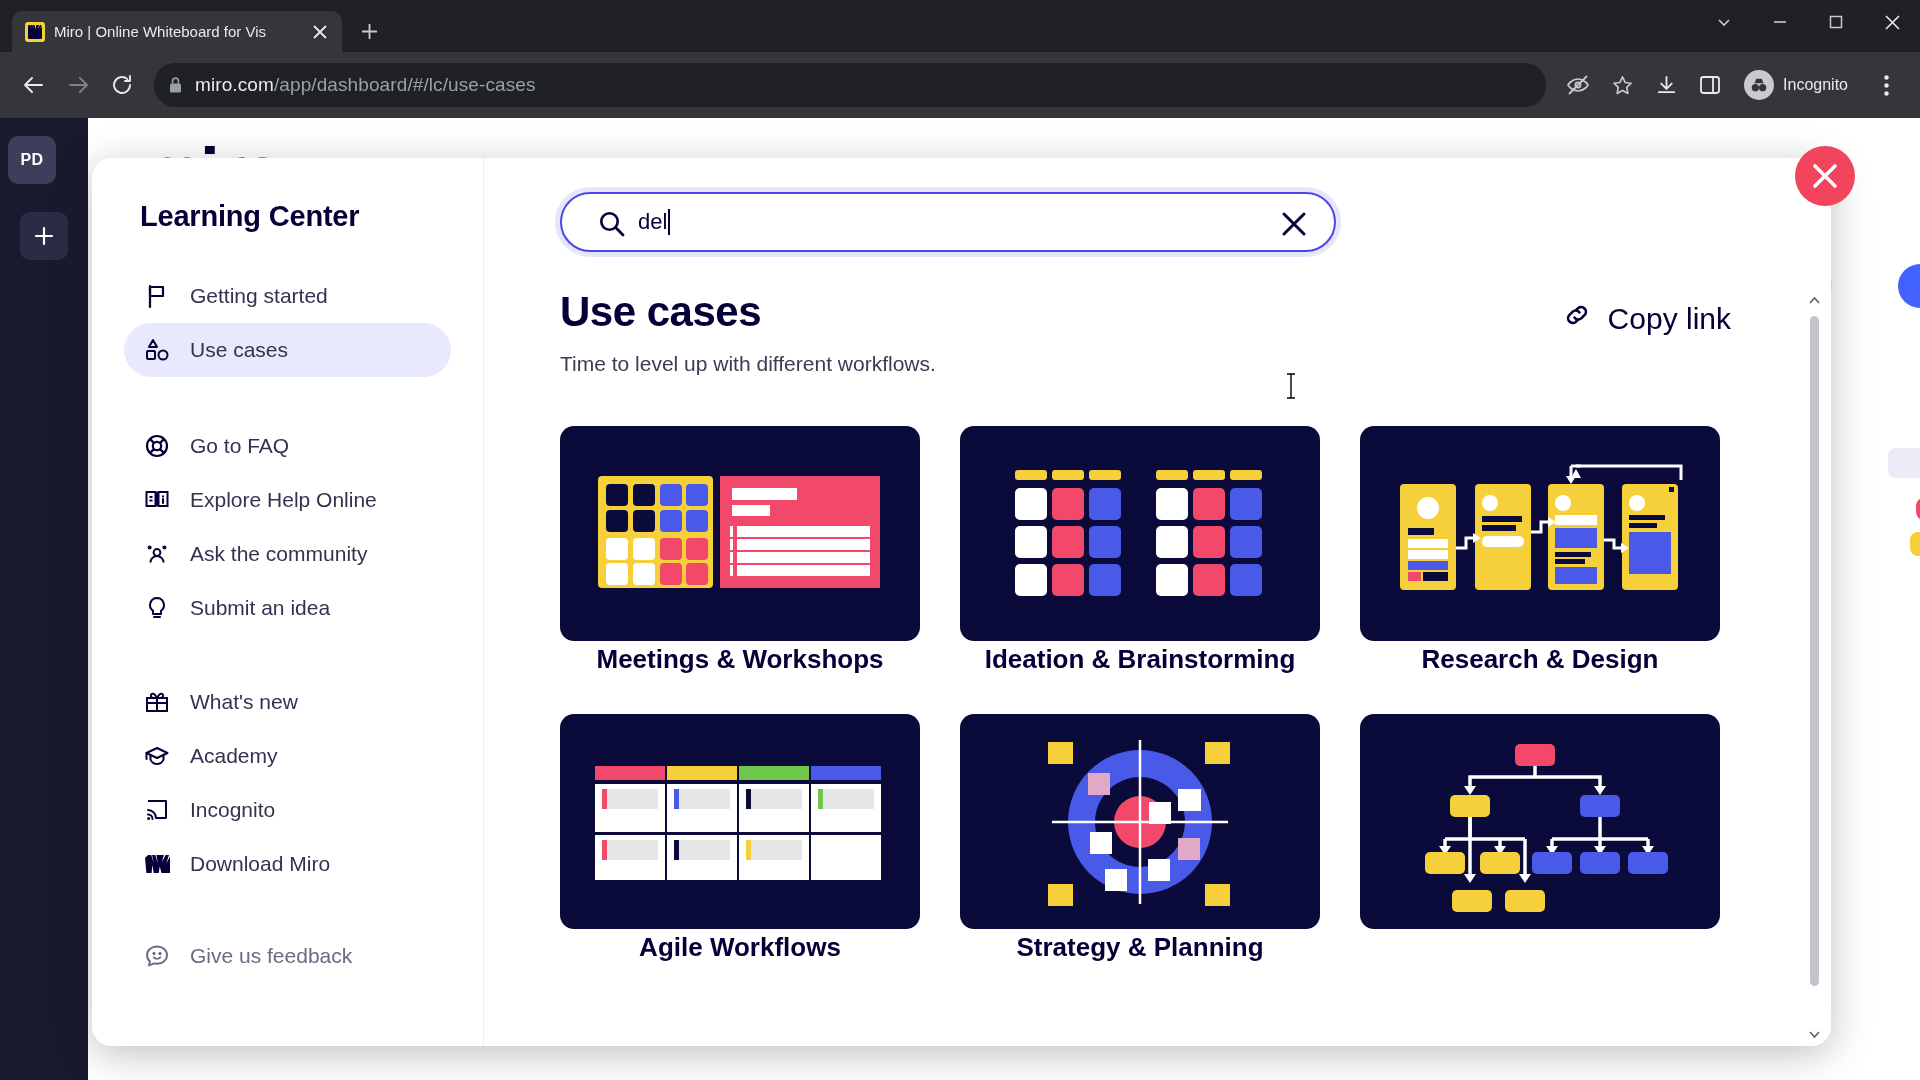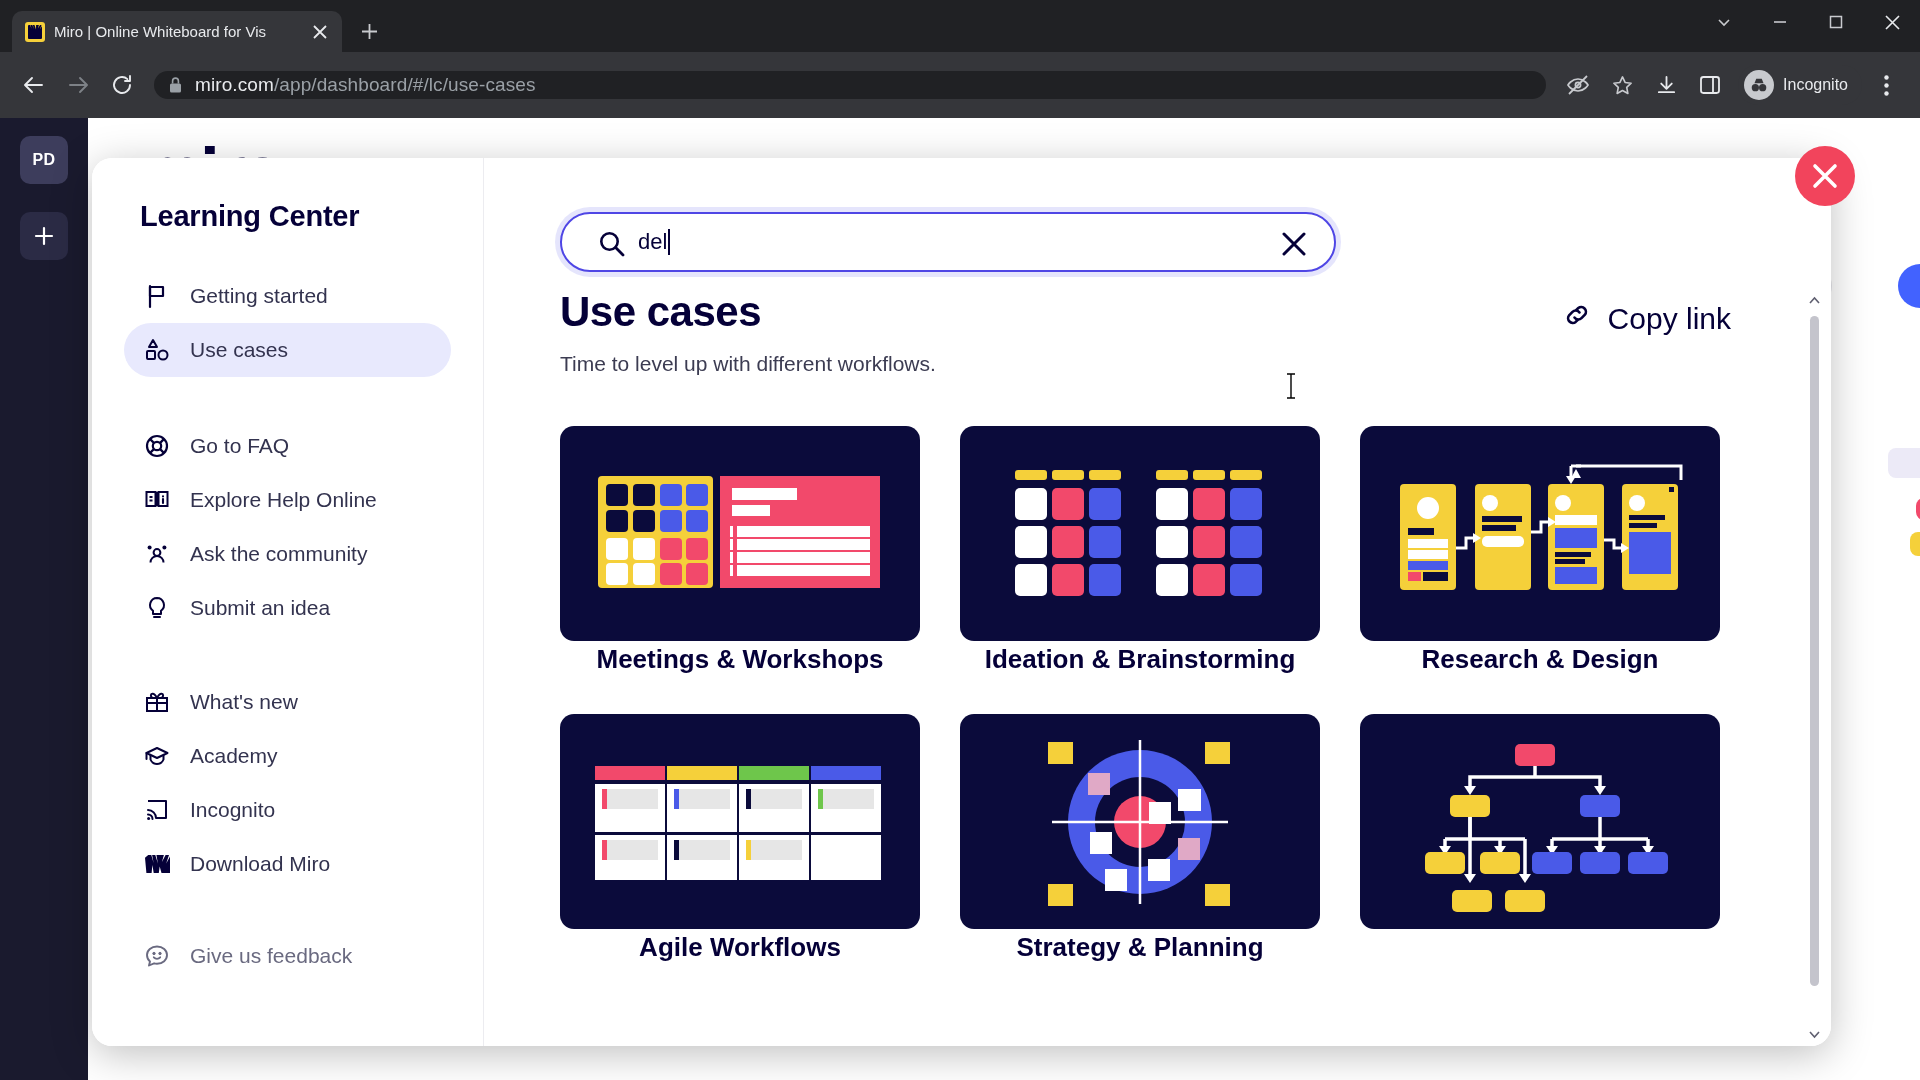--- a/index.html
+++ b/index.html
@@ -42,37 +42,37 @@
     position:absolute; right: 0; top: 0; height: 44px; display:flex; align-items:center;
   }
   .wc-btn { width: 56px; height: 44px; display:flex; align-items:center; justify-content:center; }
 
   .toolbar {
     height: 66px; background: #35363a; display:flex; align-items:center;
     padding: 0 14px; gap: 4px;
   }
   .tb-icon { width: 40px; height: 40px; display:flex; align-items:center; justify-content:center; border-radius:50%; flex:none; }
   .omnibox {
-    flex: 1; height: 28px; background: #202124; border-radius: 21px;
+    flex: 1; height: 44px; background: #202124; border-radius: 21px;
     display:flex; align-items:center; padding: 0 14px; margin: 0 8px; gap: 12px;
   }
   .omnibox-url { font-size: 19px; color: #9aa0a6; white-space: nowrap; letter-spacing: .1px; }
   .omnibox-url b { color: #e8eaed; font-weight: 400; }
   .profile-pill {
     display:flex; align-items:center; gap:9px; height:40px; padding: 0 14px 0 6px;
     border-radius: 20px; background:#35363a; margin-left: 4px;
   }
   .profile-av { width: 30px; height: 30px; border-radius:50%; background:#c8cace; display:flex; align-items:center; justify-content:center; }
   .profile-name { color:#e8eaed; font-size: 16px; }
 
   
   .page { position:absolute; left:0; top:118px; width:1920px; height:962px; background:#ffffff; overflow:hidden; }
   .railbar { position:absolute; left:0; top:0; width:88px; height:962px; background:#1a1a2e; }
   .rail-av {
-    position:absolute; left:20px; top:18px; width:48px; height:48px; border-radius:10px;
+    position:absolute; left:8px; top:18px; width:48px; height:48px; border-radius:10px;
     background:#3d3d5c; color:#fff; display:flex; align-items:center; justify-content:center;
     font-size:16px; font-weight:bold; letter-spacing:.5px;
   }
   .rail-plus {
     position:absolute; left:20px; top:94px; width:48px; height:48px; border-radius:10px;
     background:#2b2b45; display:flex; align-items:center; justify-content:center;
   }
   .page-body { position:absolute; left:88px; top:0; right:0; bottom:0; background:#fff; }
   .miro-logo { position:absolute; left:56px; top:18px; font-size:56px; font-weight:900; color:#050038; letter-spacing:-2px; font-family:"DejaVu Sans", sans-serif; }
   .pg-circle { position:absolute; width:44px; height:44px; border-radius:50%; background:#e6e6eb; }
@@ -103,21 +103,21 @@
   .lc-item .ic { width:30px; height:30px; flex:none; display:flex; align-items:center; justify-content:center; }
   .lc-item.active { background:#e8e9fd; }
   .lc-gap-1 { height: 42px; }
   .lc-gap-2 { height: 40px; }
   .lc-item.muted { color:#6a6a80; }
   .lc-item.muted .ic svg { stroke:#6a6a80; }
   .lc-foot { margin-top: 38px; }
 
   
   .lc-main { flex:1; position:relative; background:#fff; }
-  .search-wrap { padding: 54px 44px 0 76px; }
+  .search-wrap { padding: 34px 44px 0 76px; }
   .search-box {
     position:relative; width: 776px; height: 60px; border-radius: 30px;
     border: 2.5px solid #4f46e5; background:#fff;
     box-shadow: 0 0 0 5px rgba(110,110,240,.18);
     display:flex; align-items:center; padding: 0 56px 0 30px;
   }
   .search-box .mag { position:absolute; left: 36px; top: 16px; }
   .search-clear { position:absolute; right: 26px; top: 16px; width:28px; height:28px; display:flex; align-items:center; justify-content:center; }
   .caret-text { display:flex; align-items:center; margin-left:46px; }
   .caret-text .txt { font-size:22px; color:#050038; }

